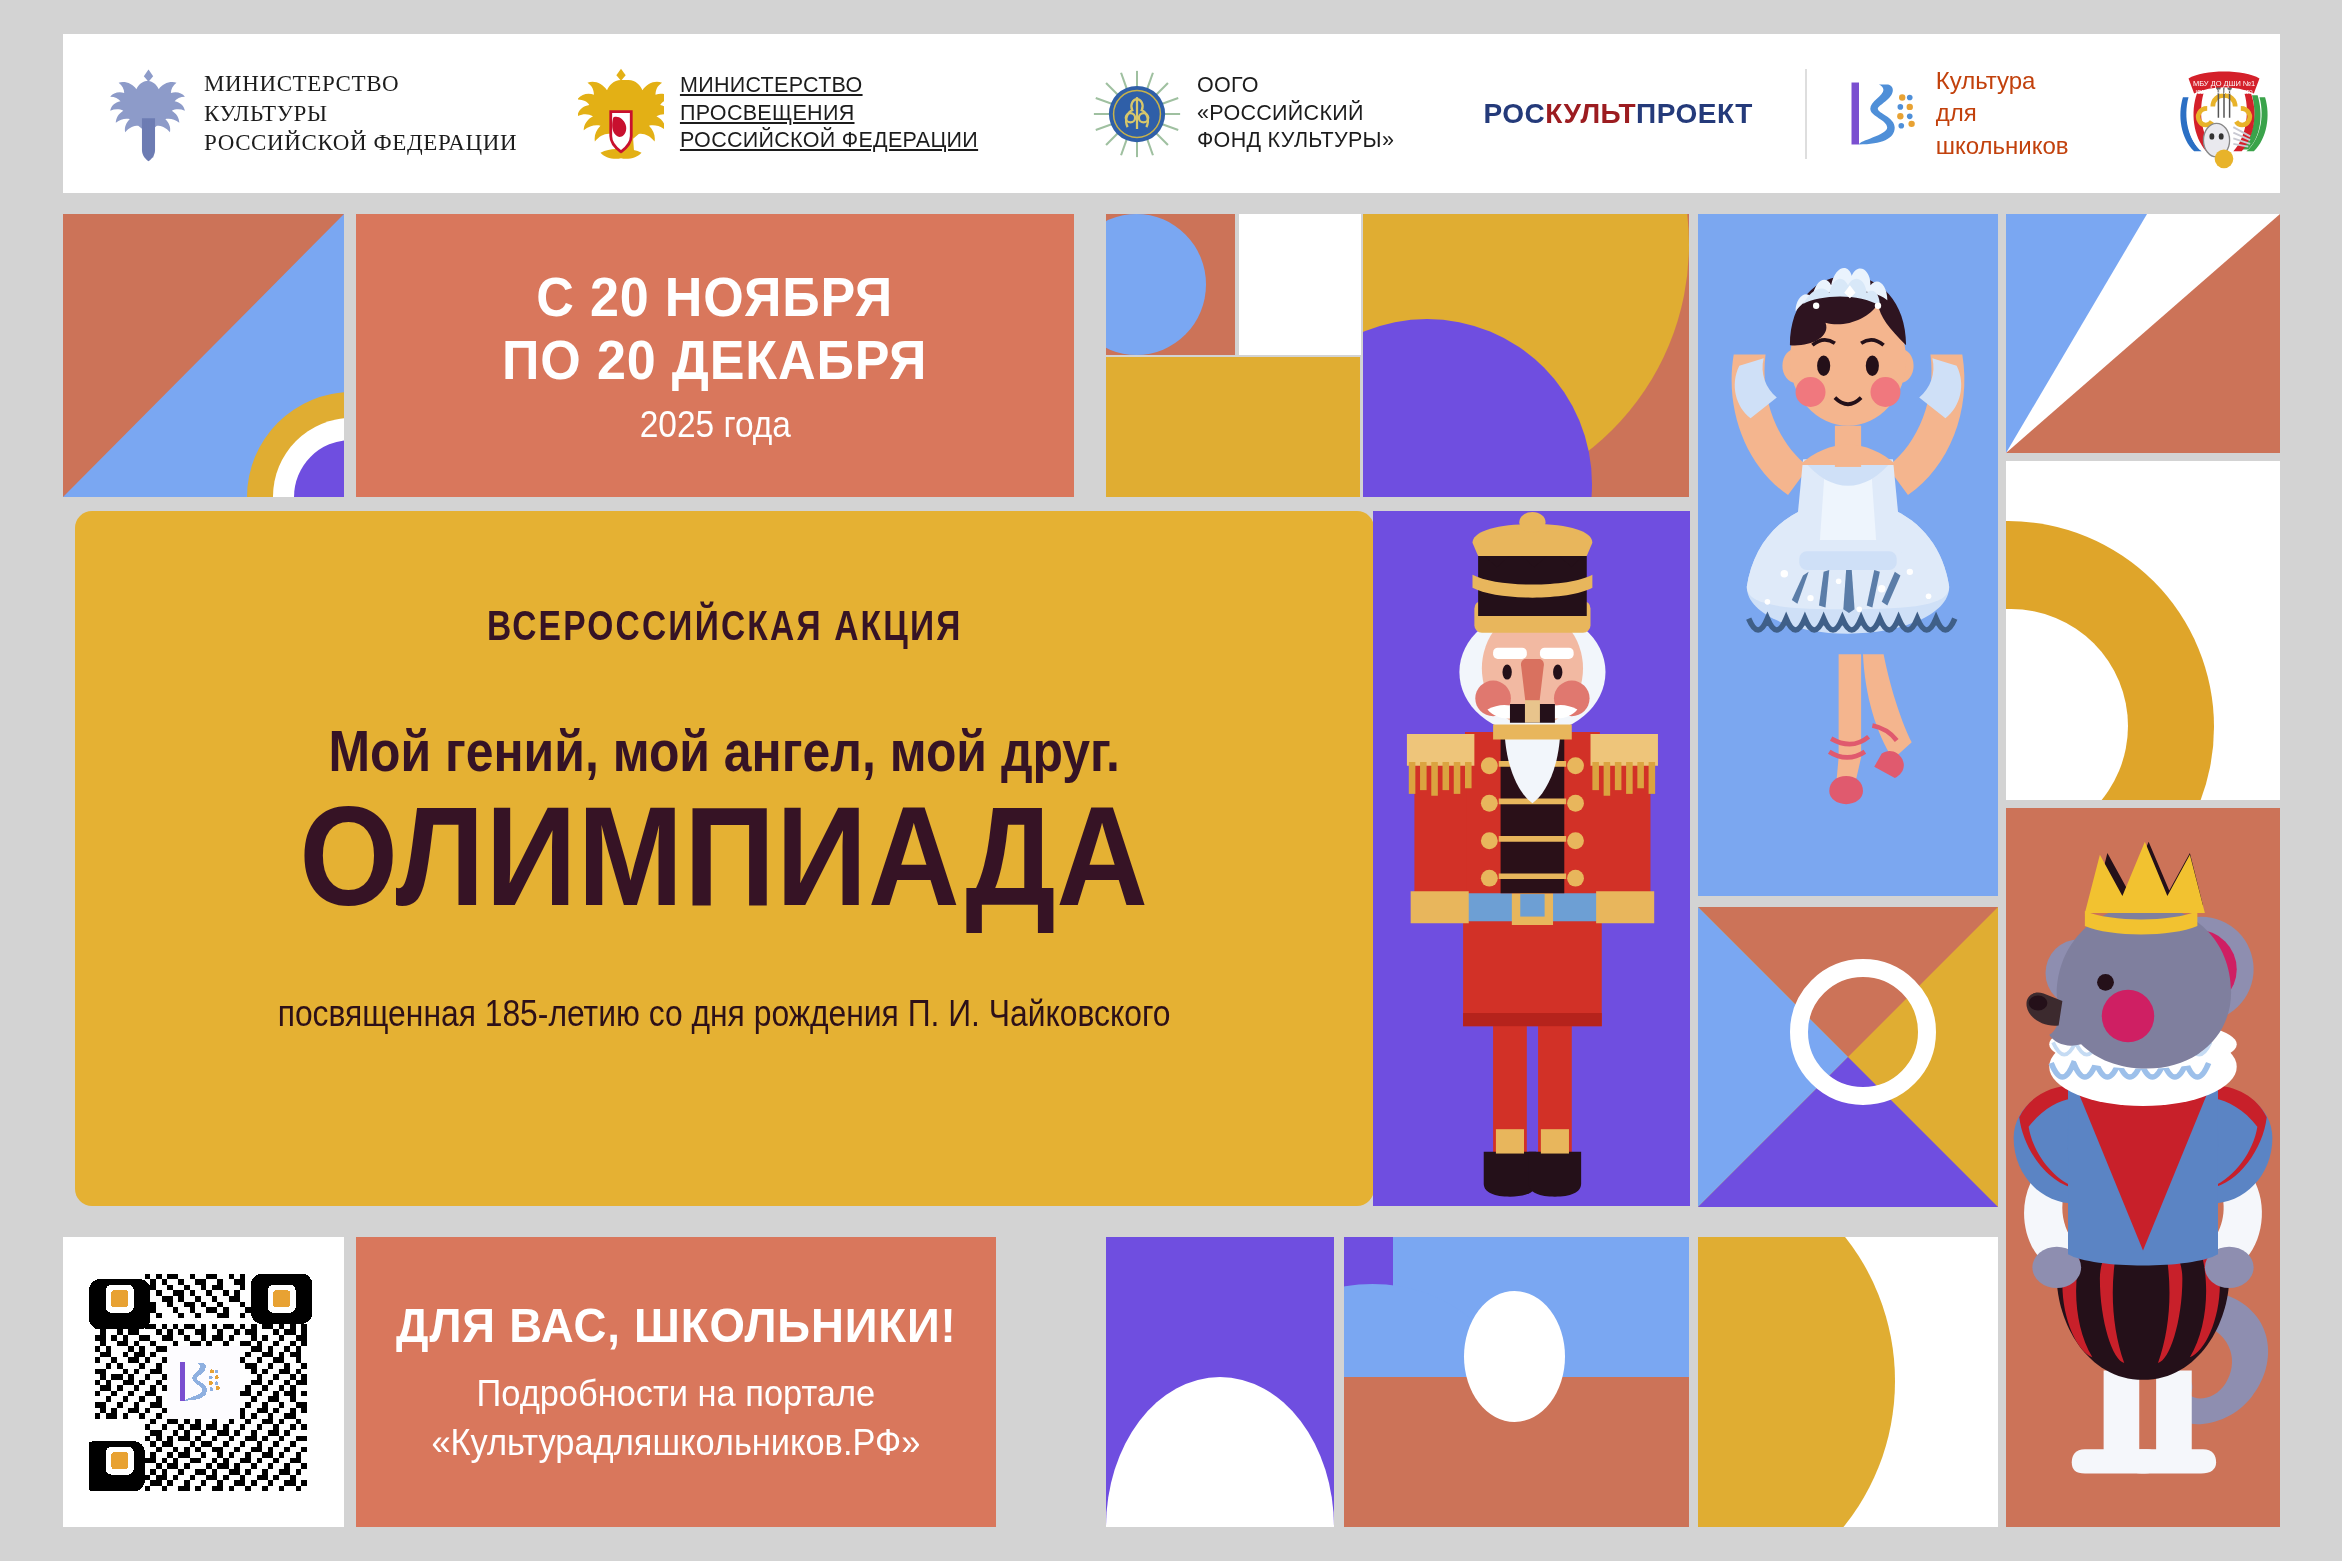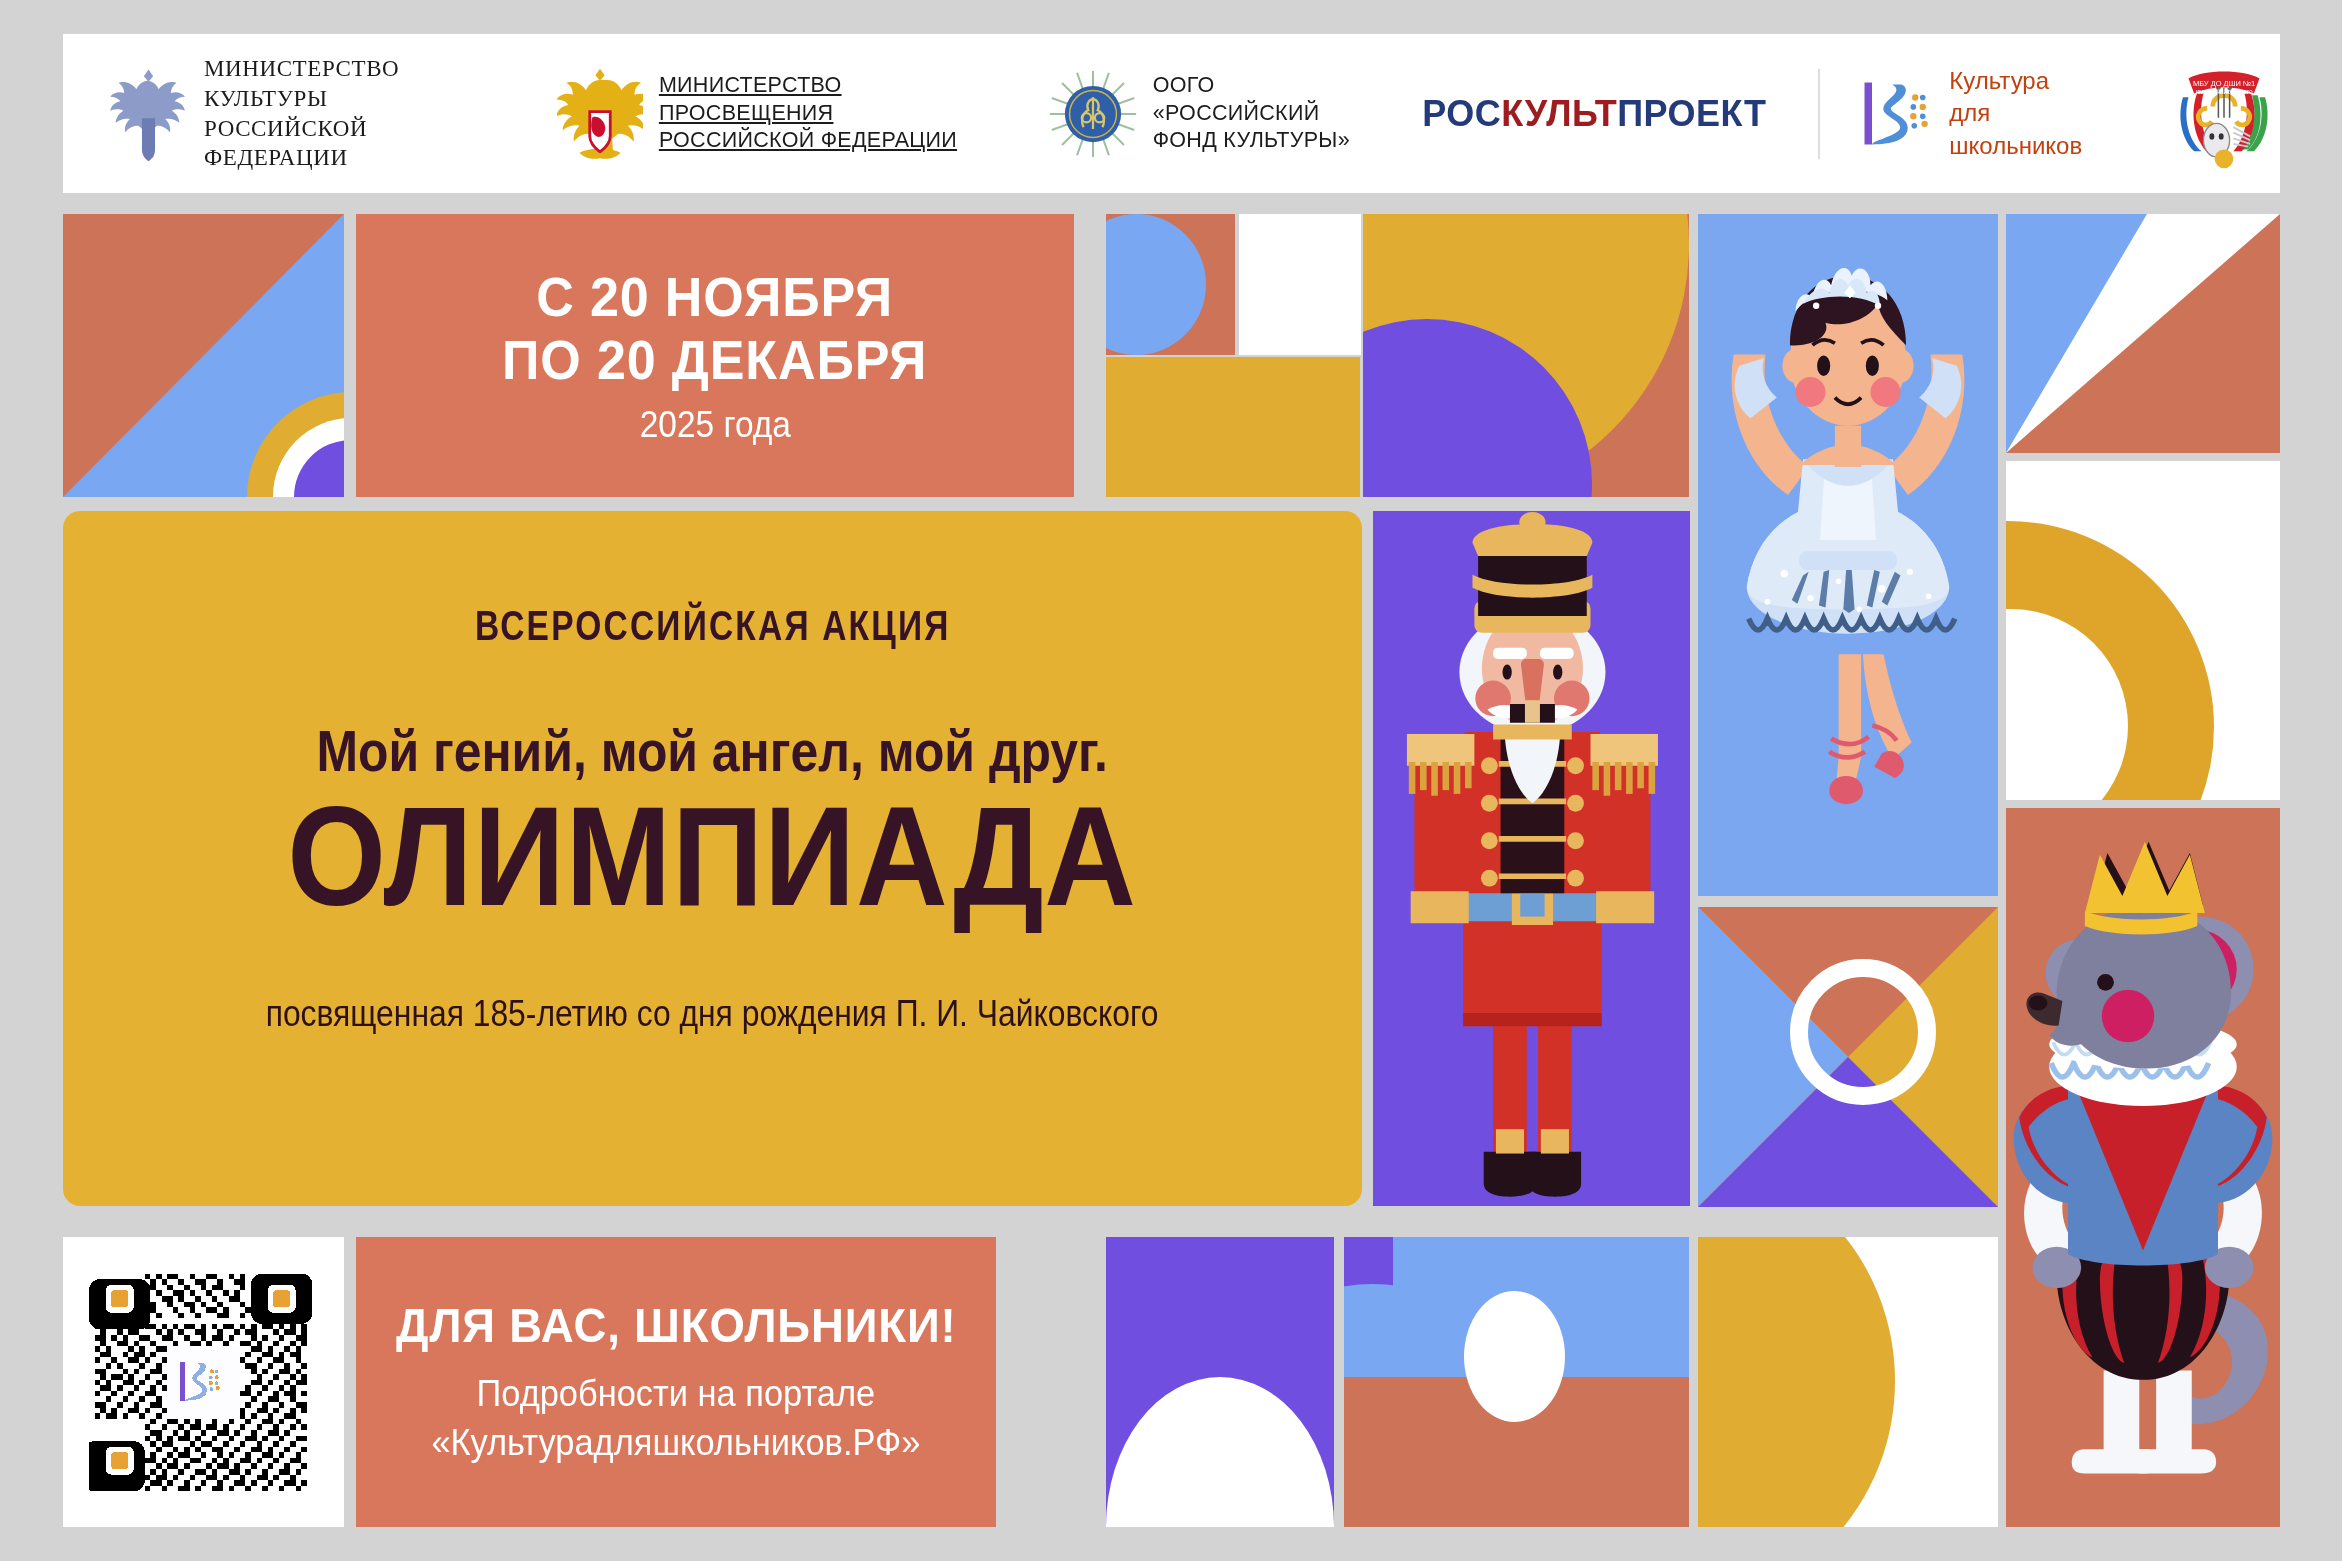--- a/index.html
+++ b/index.html
@@ -14,21 +14,21 @@
 
   
   .header{position:absolute;left:63px;top:34px;width:2217px;height:159px;
           background:#ffffff;display:flex;align-items:center;}
   .logo{display:flex;align-items:center;height:100%;}
   .logo-mark{flex:0 0 auto;display:flex;align-items:center;justify-content:center;}
   .logo-txt{font-size:21.5px;line-height:1.3;color:#1c1c1c;letter-spacing:0.3px;}
   .logo-txt.serif{font-family:"Liberation Serif","DejaVu Serif",serif;font-size:23px;letter-spacing:0.6px;}
   .logo-sep{width:1.9px;height:90px;background:#dedede;margin:0 0px;}
 
-  .rkp{font-size:36px;font-weight:700;letter-spacing:0.5px;white-space:nowrap;}
+  .rkp{font-size:28px;font-weight:700;letter-spacing:0.5px;white-space:nowrap;}
   .rkp .a{color:#243a7a;} .rkp .b{color:#9c1c20;}
 
   .kdsh-txt{font-size:24px;line-height:1.35;color:#c2410c;}
 
   
   .t-topleft{left:63px;top:214px;width:281px;height:283px;background:#7aa7f2;}
   .t-topleft .tri{width:0;height:0;border-left:281px solid #cc7358;border-bottom:283px solid transparent;left:0;top:0;}
   .ring-outer{width:210px;height:210px;border-radius:50%;background:#e0ad32;left:184px;top:178px;}
   .ring-mid{width:157px;height:157px;border-radius:50%;background:#ffffff;left:210px;top:204px;}
   .ring-in{width:114px;height:114px;border-radius:50%;background:#6f4ee0;left:231px;top:226px;}
@@ -47,21 +47,21 @@
   .t-m4{left:1363px;top:214px;width:326px;height:283px;background:#cc7358;}
   .t-m4 .gold{width:525px;height:525px;border-radius:50%;background:#e0ad32;left:-199px;top:-232px;}
   .t-m4 .purp{width:330px;height:330px;border-radius:50%;background:#6f4ee0;left:-101px;top:105px;}
 
   
   .t-r1{left:2006px;top:214px;width:274px;height:239px;background:#ffffff;}
   .t-r1 .btri{width:0;height:0;border-left:141px solid #7aa7f2;border-bottom:239px solid transparent;left:0;top:0;}
   .t-r1 .rtri{width:0;height:0;border-right:274px solid #cc7358;border-top:239px solid transparent;right:0;top:0;}
 
   
-  .main{left:63px;top:511px;width:1299px;height:695px;background:#e5b133;border-radius:17px;}
+  .main{left:75px;top:511px;width:1299px;height:695px;background:#e5b133;border-radius:17px;}
   .main-inner{position:absolute;left:0;top:0;width:100%;height:100%;
               display:flex;flex-direction:column;align-items:center;}
   .kicker{margin-top:90px;font-size:43px;font-weight:700;color:#361325;
           letter-spacing:2.8px;transform:scaleX(.78);white-space:nowrap;}
   .tag{margin-top:67px;font-size:58px;font-weight:700;color:#361325;
        transform:scaleX(.86);white-space:nowrap;}
   .big{margin-top:1.9px;font-size:141px;font-weight:700;color:#361325;
        letter-spacing:0.9px;line-height:1;transform:scaleX(.9);white-space:nowrap;}
   .dedic{margin-top:66px;font-size:37px;color:#2d1018;transform:scaleX(.86);white-space:nowrap;}
 

